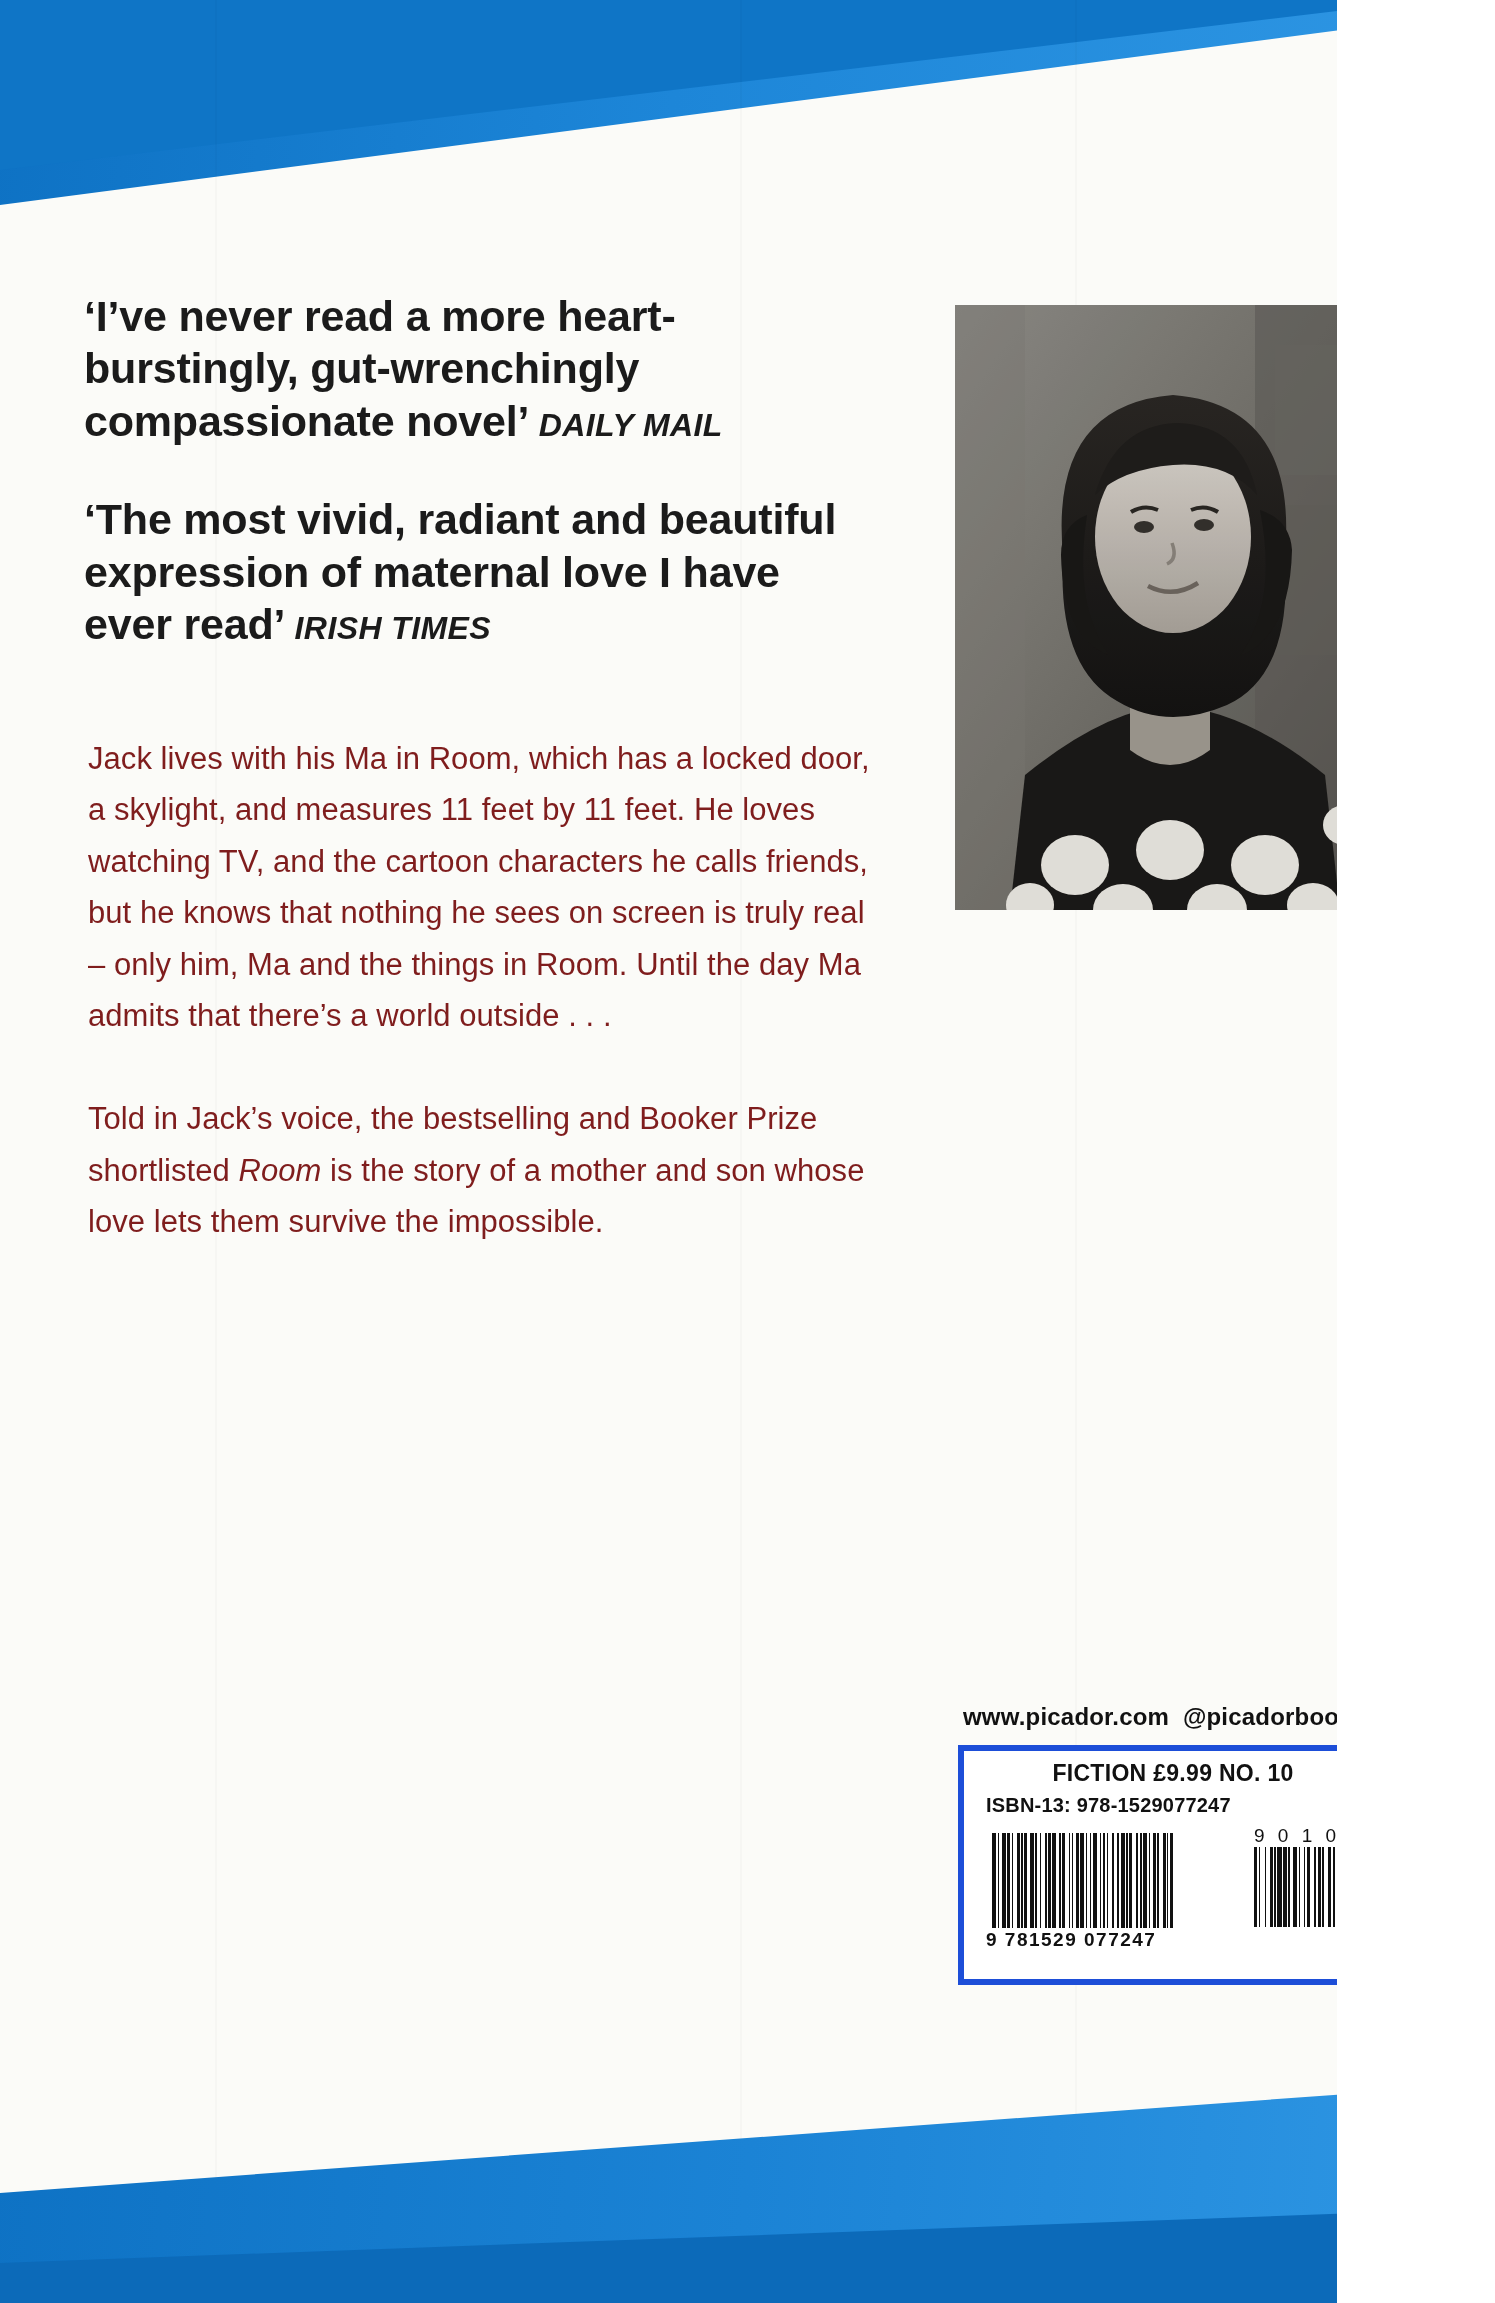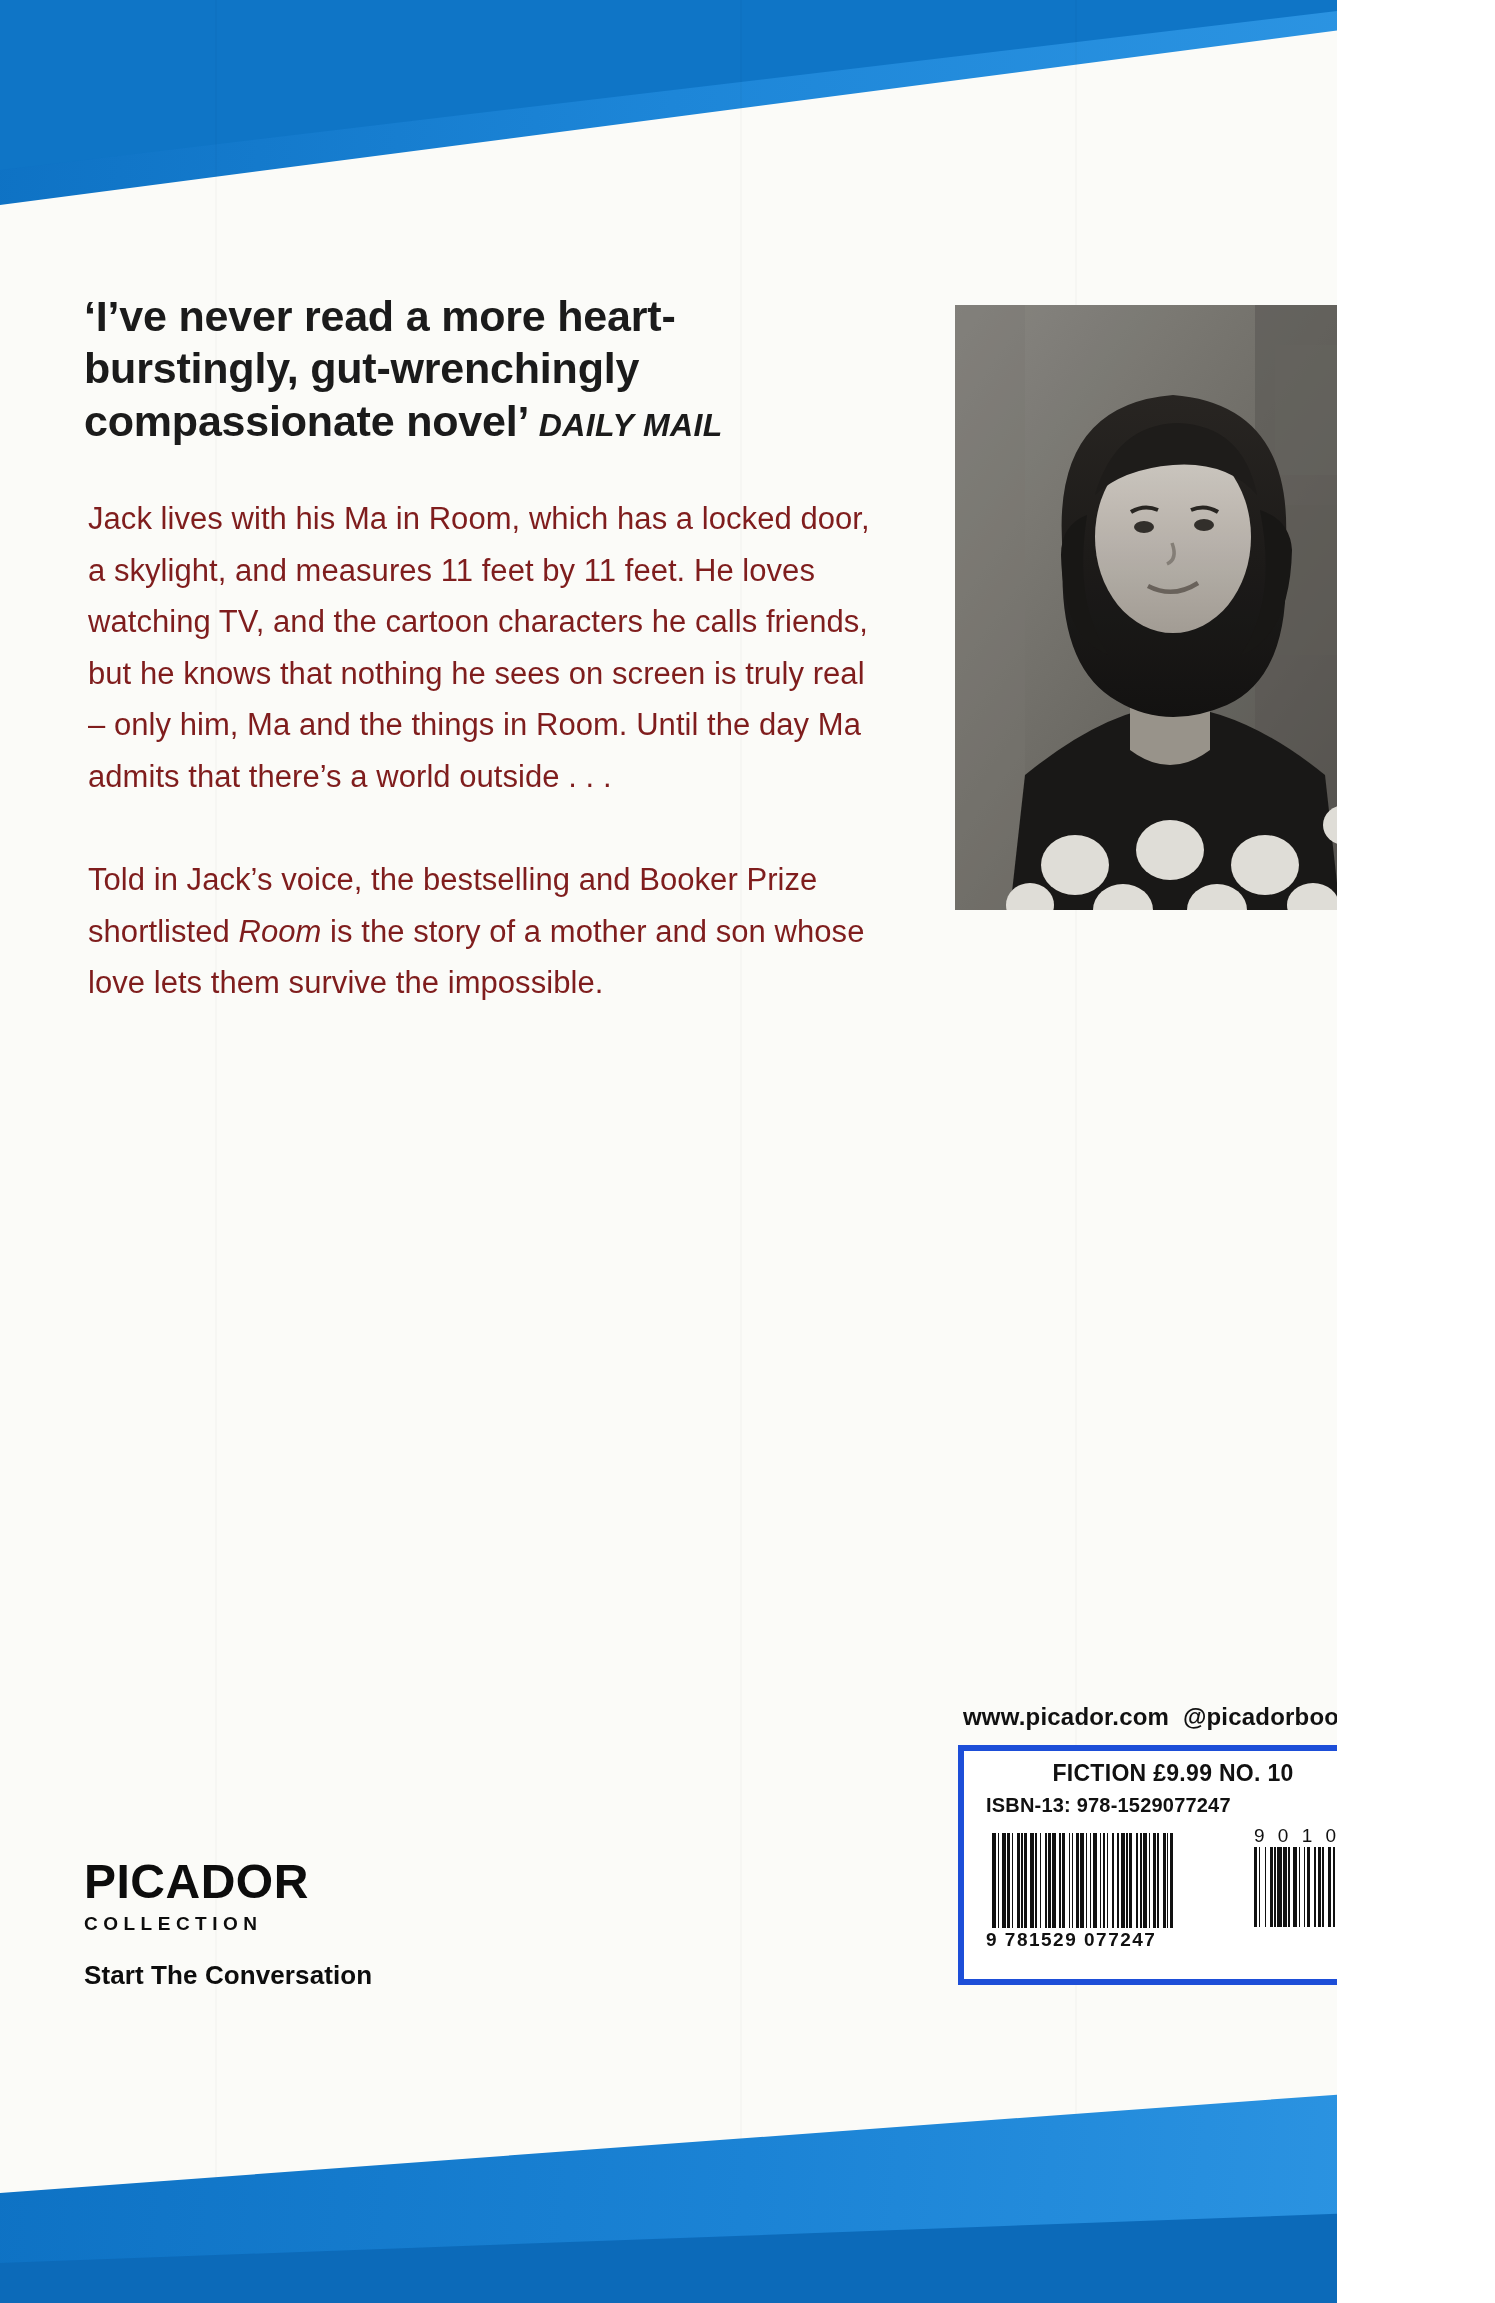--- a/index.html
+++ b/index.html
@@ -250,33 +250,32 @@
   <div class="streak" style="left:740px;"></div>
   <div class="streak" style="left:1075px;"></div>
 
   <div class="left-col">
 
     <p class="pullquote">
       <span>‘I’ve never read a more heart-burstingly, gut-wrenchingly compassionate novel’</span>
       <span class="src">DAILY MAIL</span>
     </p>
 
+    <p class="pullquote second">
+      <span>‘The most vivid, radiant and beautiful expression of maternal love I have ever read’</span>
+      <span class="src">IRISH TIMES</span>
+    </p>
 
     <p class="blurb">Jack lives with his Ma in Room, which has a locked door, a skylight, and measures 11 feet by 11 feet. He loves watching TV, and the cartoon characters he calls friends, but he knows that nothing he sees on screen is truly real – only him, Ma and the things in Room. Until the day Ma admits that there’s a world outside . . .</p>
 
     <p class="blurb">
       <span>Told in Jack’s voice, the bestselling and Booker Prize shortlisted </span><em>Room</em><span> is the story of a mother and son whose love lets them survive the impossible.</span>
     </p>
   </div>
 
-  <div class="logo-block">
-    <div class="logo-picador">PICADOR</div>
-    <div class="logo-collection">COLLECTION</div>
-    <div class="logo-tag">Start The Conversation</div>
-  </div>
 
   <div class="author-photo">
     <svg width="435" height="605" viewBox="0 0 435 605">
       <defs>
         <linearGradient id="wallg" x1="0" y1="0" x2="1" y2="1">
           <stop offset="0%" stop-color="#8e8c86"></stop>
           <stop offset="55%" stop-color="#6f6d67"></stop>
           <stop offset="100%" stop-color="#4f4e4a"></stop>
         </linearGradient>
         <linearGradient id="skin" x1="0" y1="0" x2="0" y2="1">

